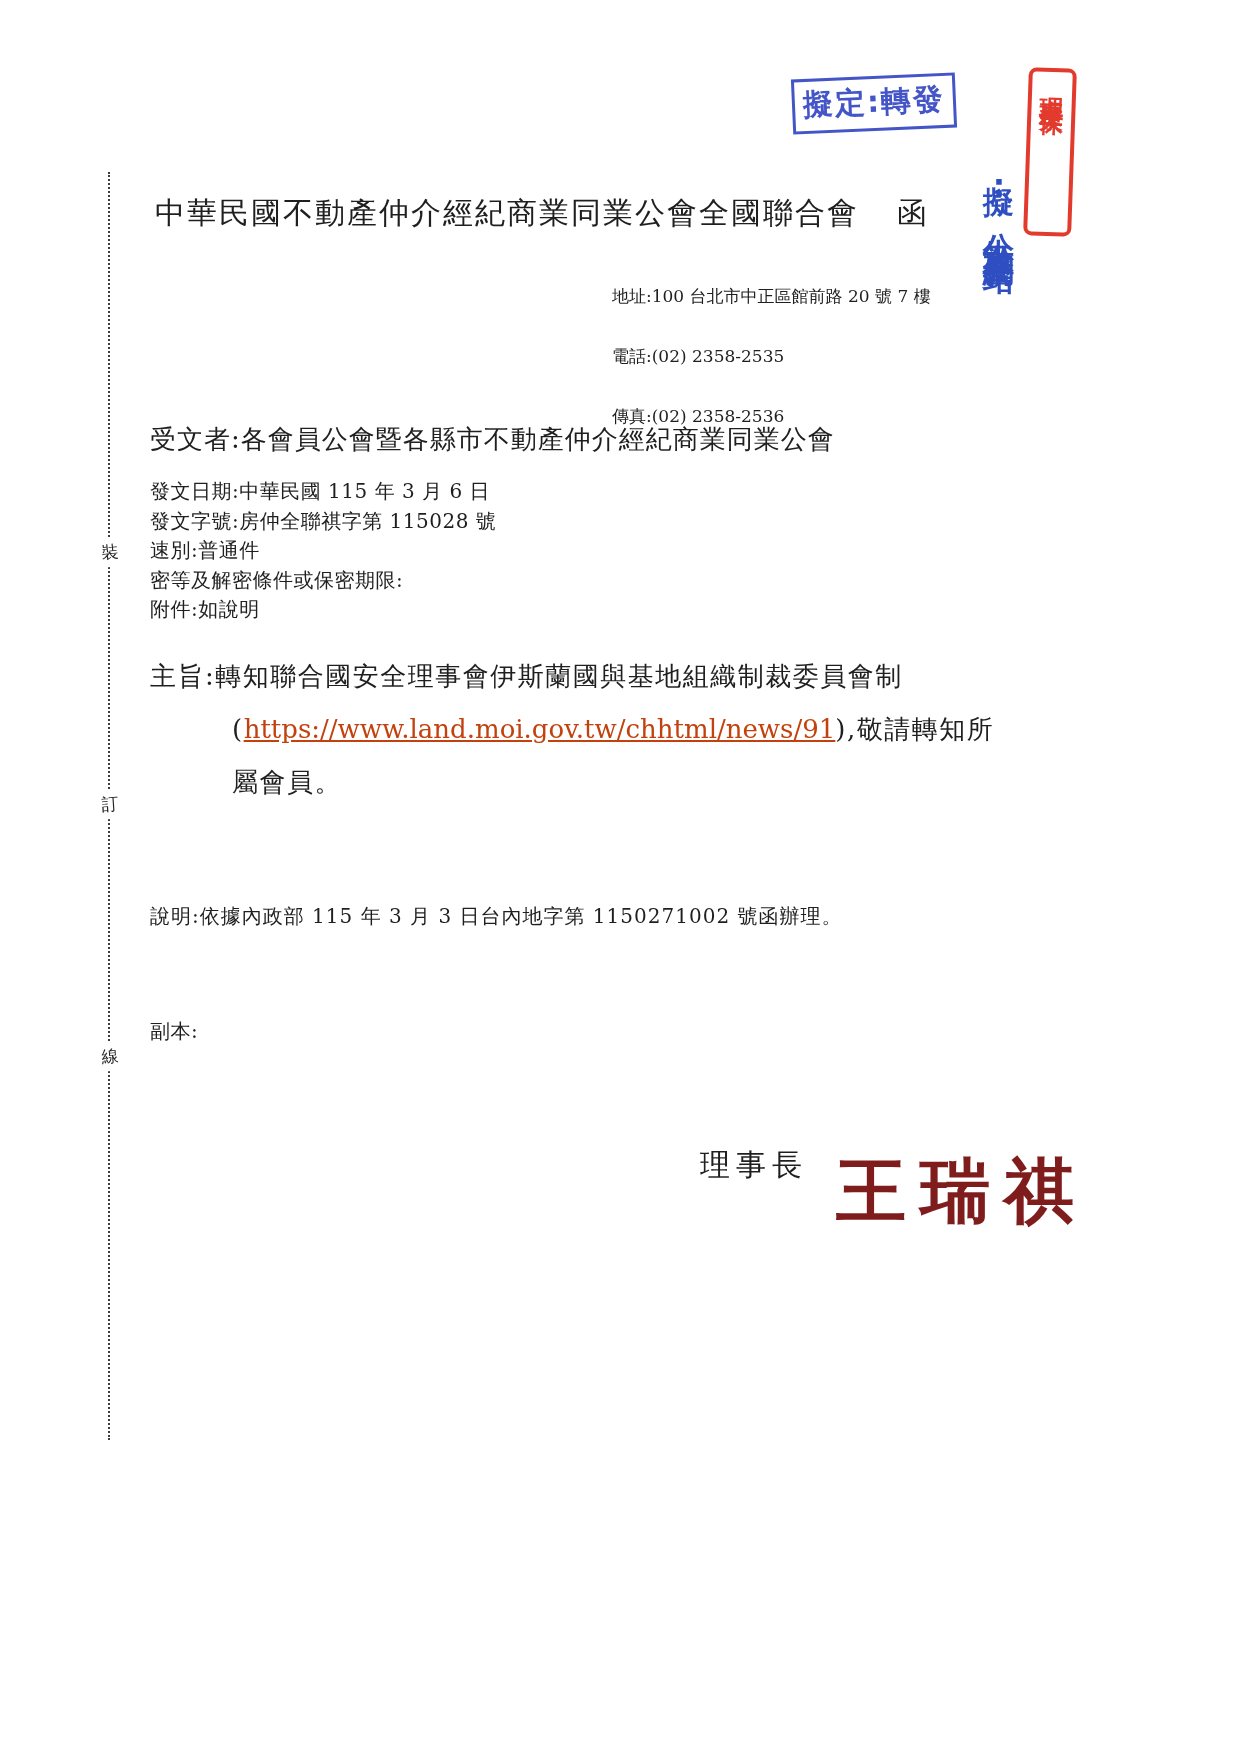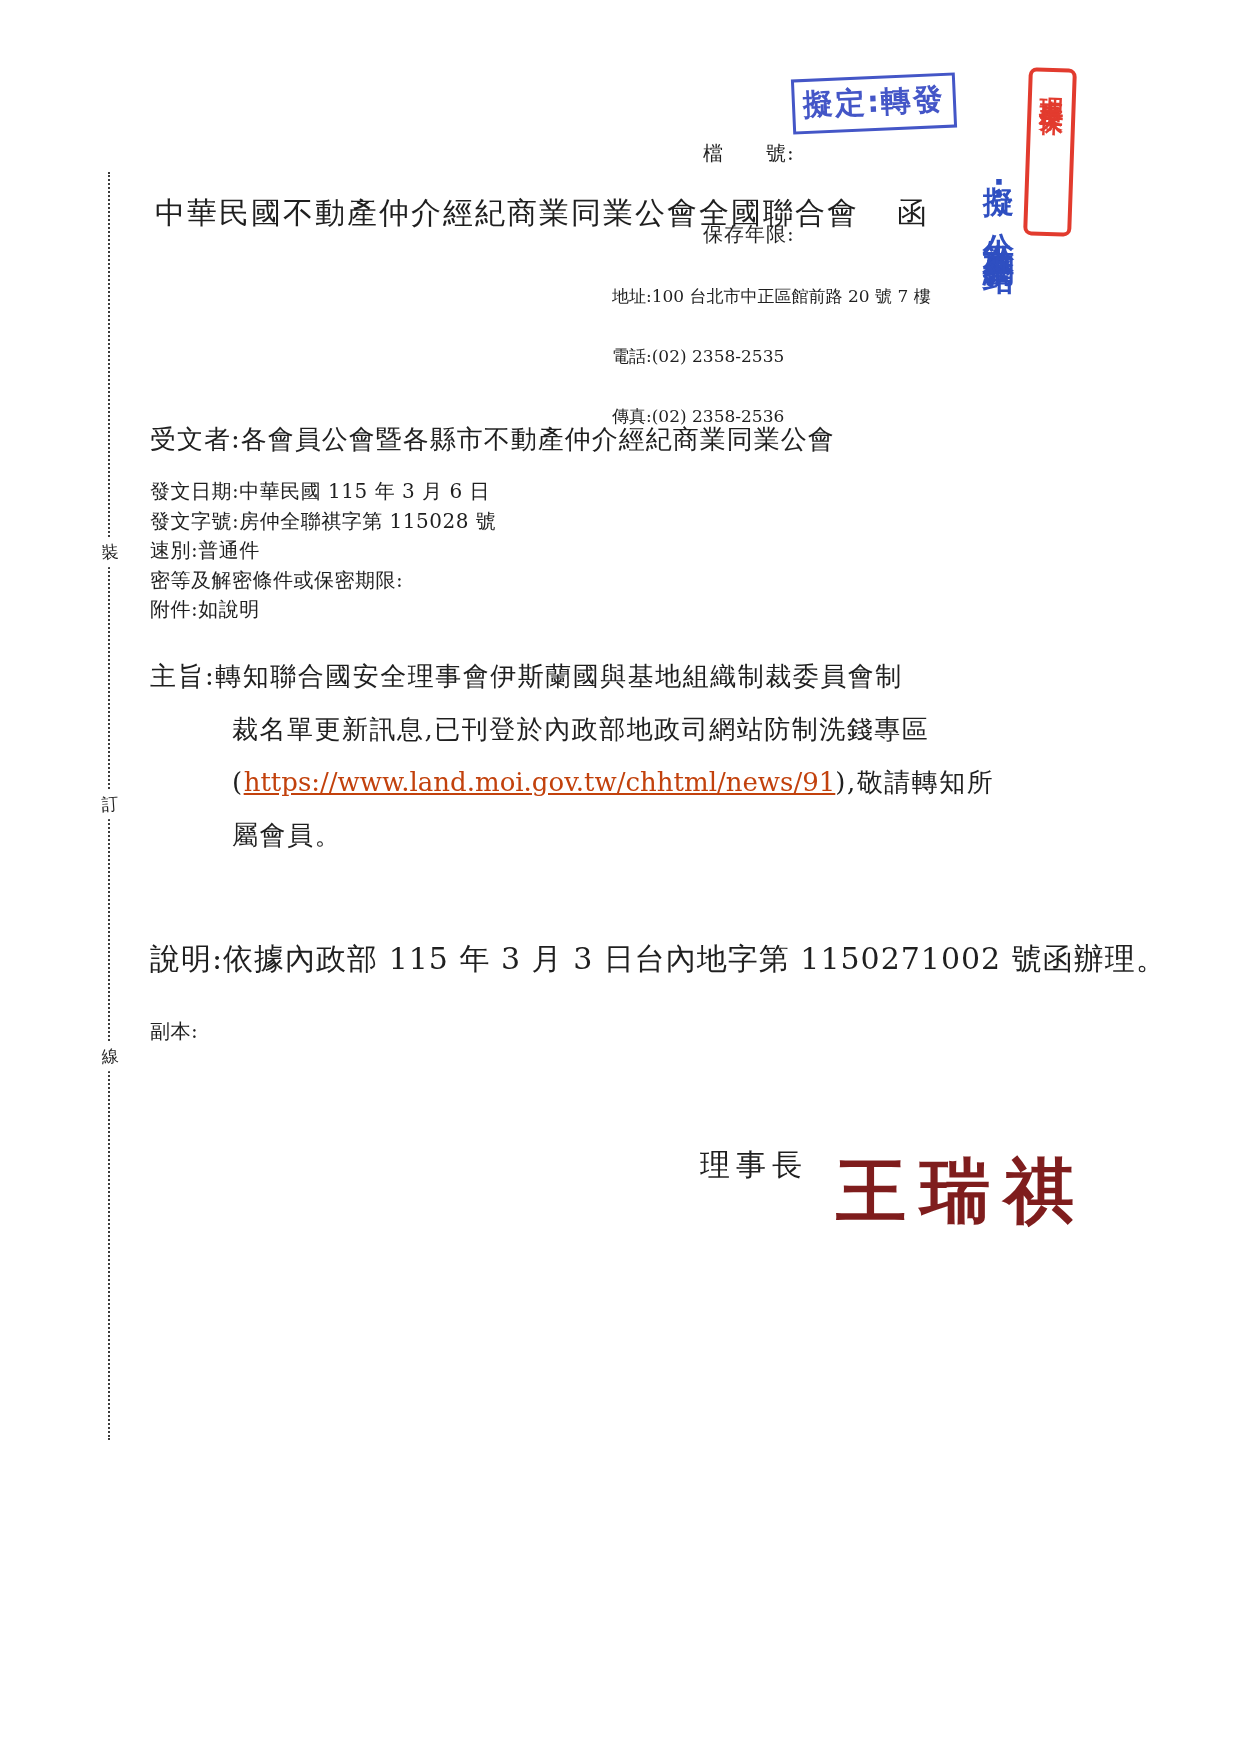--- a/index.html
+++ b/index.html
@@ -97,23 +97,22 @@
   }
   .subject .indent { padding-left: 82px; }
   .subject a.url {
     color: #c2410c; text-decoration: underline;
     letter-spacing: 0px;
   }
 
   
   .explanation {
     position: absolute; left: 150px; top: 903px;
-    font-size: 30px; letter-spacing: 1px;
-    white-space: nowrap;
-    margin-top: 36px;
+    font-size: 20px; letter-spacing: 1px;
+    white-space: nowrap;
   }
 
   
   .copies {
     position: absolute; left: 150px; top: 1016px;
     font-size: 20px; line-height: 30px;
     letter-spacing: 0.5px;
   }
 
   
@@ -148,24 +147,20 @@
   }
   .mark-0 { top: 538px; transform: rotate(-6deg); }
   .mark-1 { top: 790px; transform: rotate(-4deg); }
   .mark-2 { top: 1042px; transform: rotate(-5deg); }
 </style>
 </head>
 <body>
 
 <div class="page">
 
-  <div class="file-block">
-    <div>檔　　號:</div>
-    <div>保存年限:</div>
-  </div>
 
   <div class="blue-stamp">擬定:轉發</div>
 
   <div class="red-stamp">理事長李天保</div>
 
   <div class="blue-note">擬:公告於本會網站</div>
 
   <div class="title">
     <span>中華民國不動產仲介經紀商業同業公會全國聯合會</span><span class="doc-type">函</span>
   </div>
@@ -181,21 +176,20 @@
   <div class="meta">
     <div>發文日期:中華民國 115 年 3 月 6 日</div>
     <div>發文字號:房仲全聯祺字第 115028 號</div>
     <div>速別:普通件</div>
     <div>密等及解密條件或保密期限:</div>
     <div>附件:如說明</div>
   </div>
 
   <div class="subject">
     <div>主旨:轉知聯合國安全理事會伊斯蘭國與基地組織制裁委員會制</div>
-    <div class="indent">裁名單更新訊息,已刊登於內政部地政司網站防制洗錢專區</div>
     <div class="indent"><span>(</span><a class="url" href="#">https://www.land.moi.gov.tw/chhtml/news/91</a><span>),敬請轉知所</span></div>
     <div class="indent">屬會員。</div>
   </div>
 
   <div class="explanation">說明:依據內政部 115 年 3 月 3 日台內地字第 1150271002 號函辦理。</div>
 
   <div class="copies">
     <div>副本:</div>
   </div>
 

